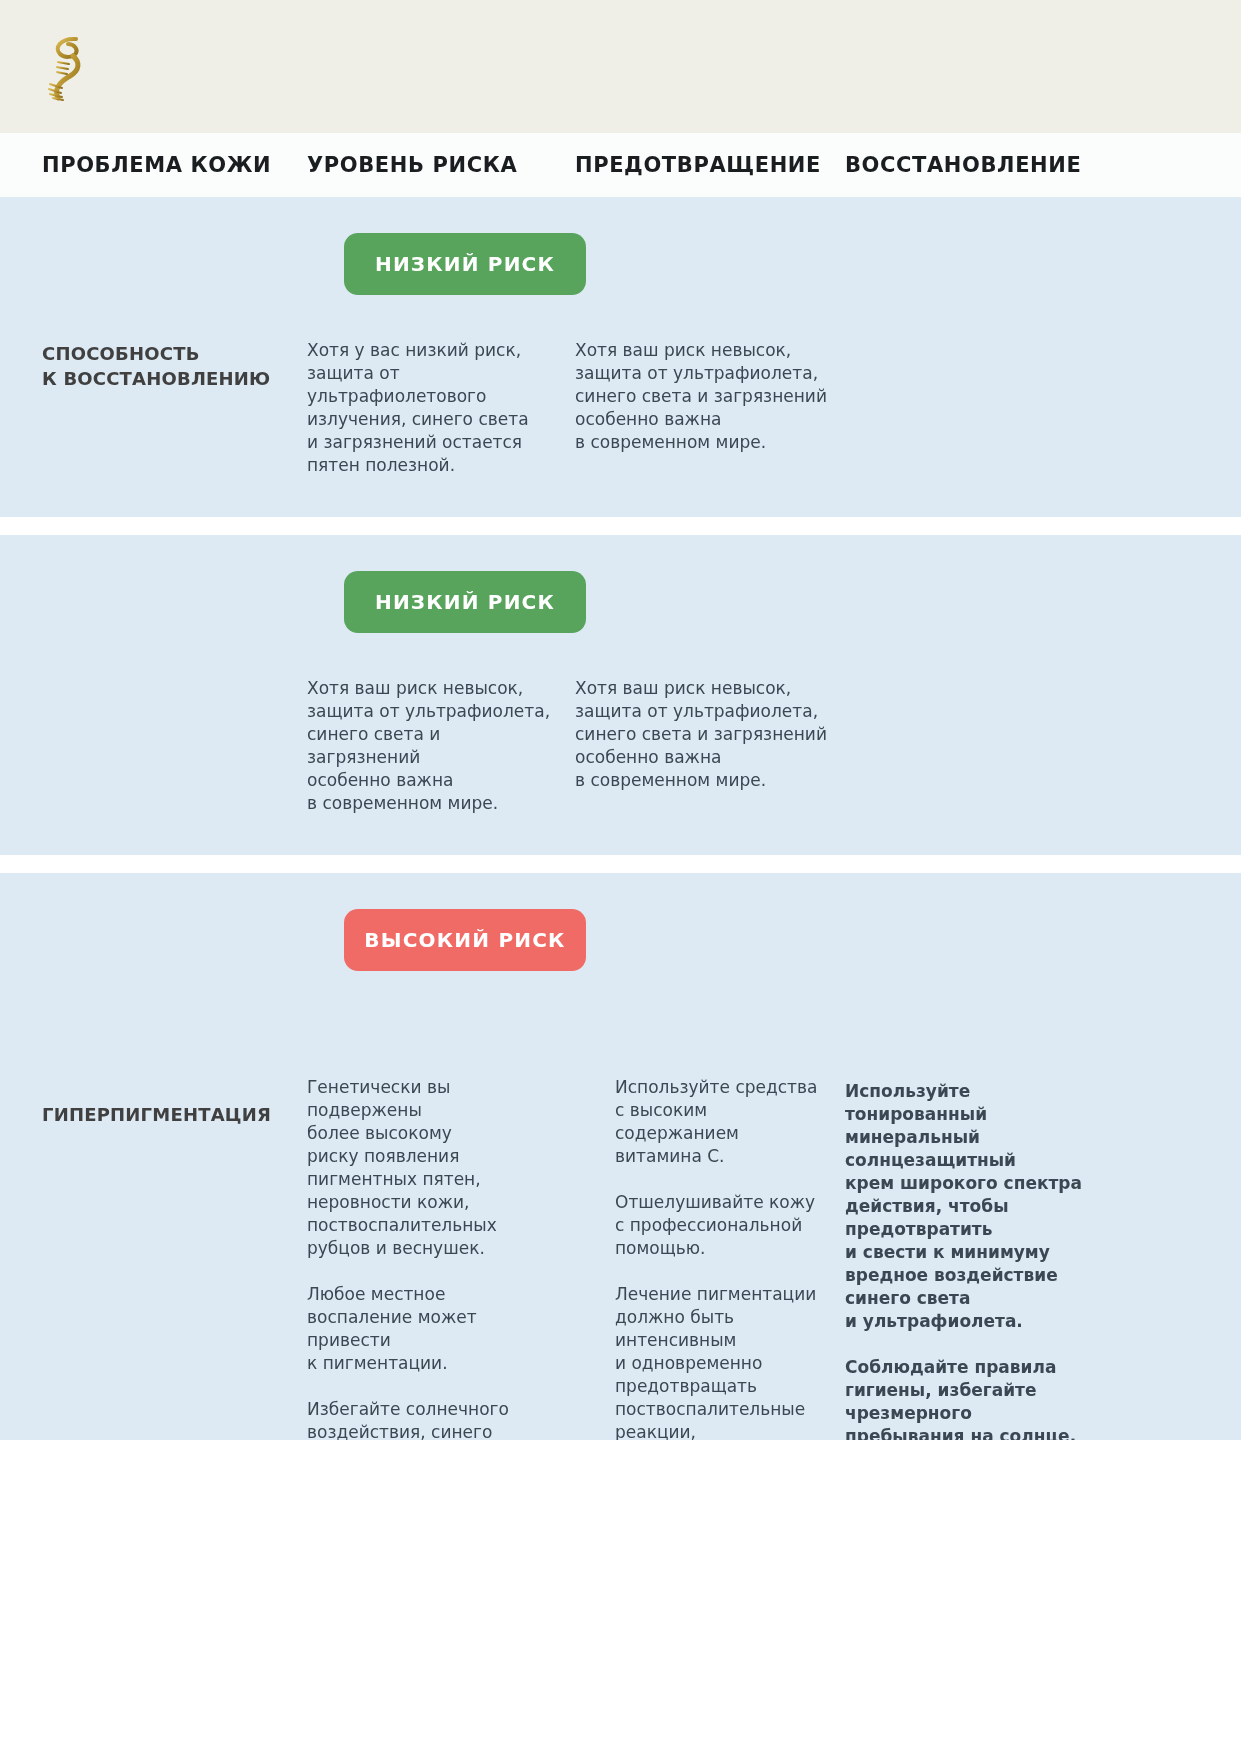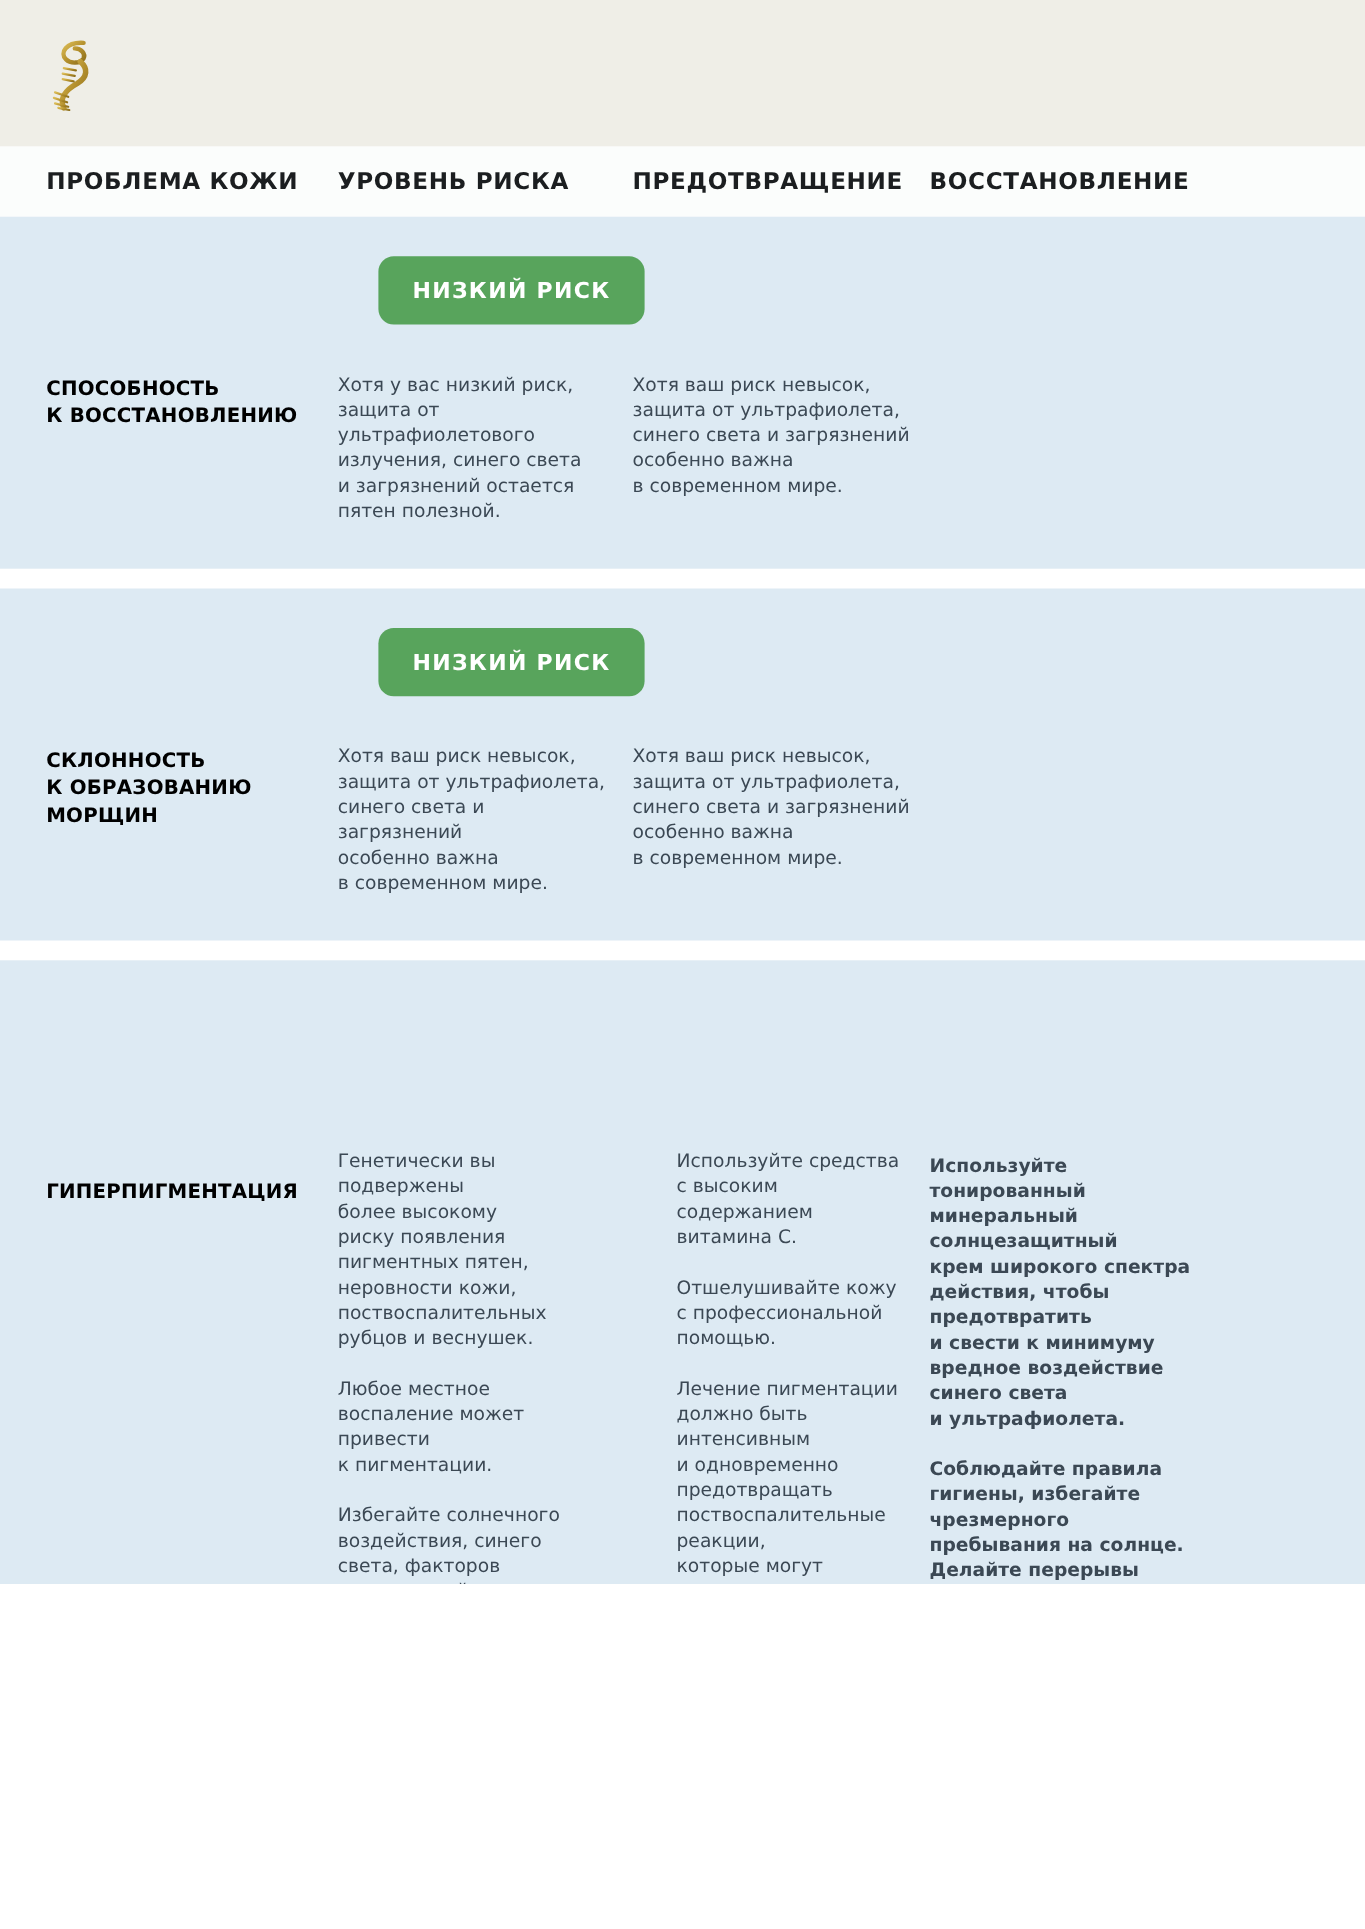--- a/index.html
+++ b/index.html
@@ -73,21 +73,21 @@
     white-space:nowrap;
   }
   .badge.low  { background:#58a45c; }
   .badge.high { background:#f16b66; }
 
   .problem {
     font-size:18px;
     font-weight:bold;
     line-height:25px;
     letter-spacing:0.2px;
-    color:#000000;
+    color:#404040;
     white-space:pre-line;
     padding-top:2px;
   }
   .celltext {
     font-size:17px;
     line-height:23px;
     color:#3b4854;
     white-space:pre-line;
     padding-right:18px;
   }
@@ -161,37 +161,35 @@
     <div class="celltext" style="grid-row:2;grid-column:3;margin-top:44px;">Хотя ваш риск невысок,
 защита от ультрафиолета,
 синего света и загрязнений
 особенно важна
 в современном мире.</div>
     <div class="celltext" style="grid-row:2;grid-column:4;margin-top:44px;"></div>
   </section>
 
   <section class="card card-wrinkles grid" style="grid-template-rows:auto auto;">
     <div class="badge low" style="grid-row:1;">НИЗКИЙ РИСК</div>
-    <div class="problem" style="grid-row:2;grid-column:1;margin-top:44px;">СКЛОННОСТЬ
-К ОБРАЗОВАНИЮ
-МОРЩИН</div>
     <div class="celltext" style="grid-row:2;grid-column:2;margin-top:44px;">Хотя ваш риск невысок,
 защита от ультрафиолета,
 синего света и загрязнений
 особенно важна
 в современном мире.</div>
     <div class="celltext" style="grid-row:2;grid-column:3;margin-top:44px;">Хотя ваш риск невысок,
 защита от ультрафиолета,
 синего света и загрязнений
 особенно важна
 в современном мире.</div>
     <div class="celltext" style="grid-row:2;grid-column:4;margin-top:44px;"></div>
   </section>
 
   <section class="card card-pigmentation grid" style="grid-template-rows:auto auto;">
+    <div class="badge high" style="grid-row:1;">ВЫСОКИЙ РИСК</div>
     <div class="problem" style="grid-row:2;grid-column:1;margin-top:68px;">ГИПЕРПИГМЕНТАЦИЯ</div>
     <div class="celltext" style="grid-row:2;grid-column:2;margin-top:44px;">Генетически вы
 подвержены
 более высокому
 риску появления
 пигментных пятен,
 неровности кожи,
 поствоспалительных
 рубцов и веснушек.
 

